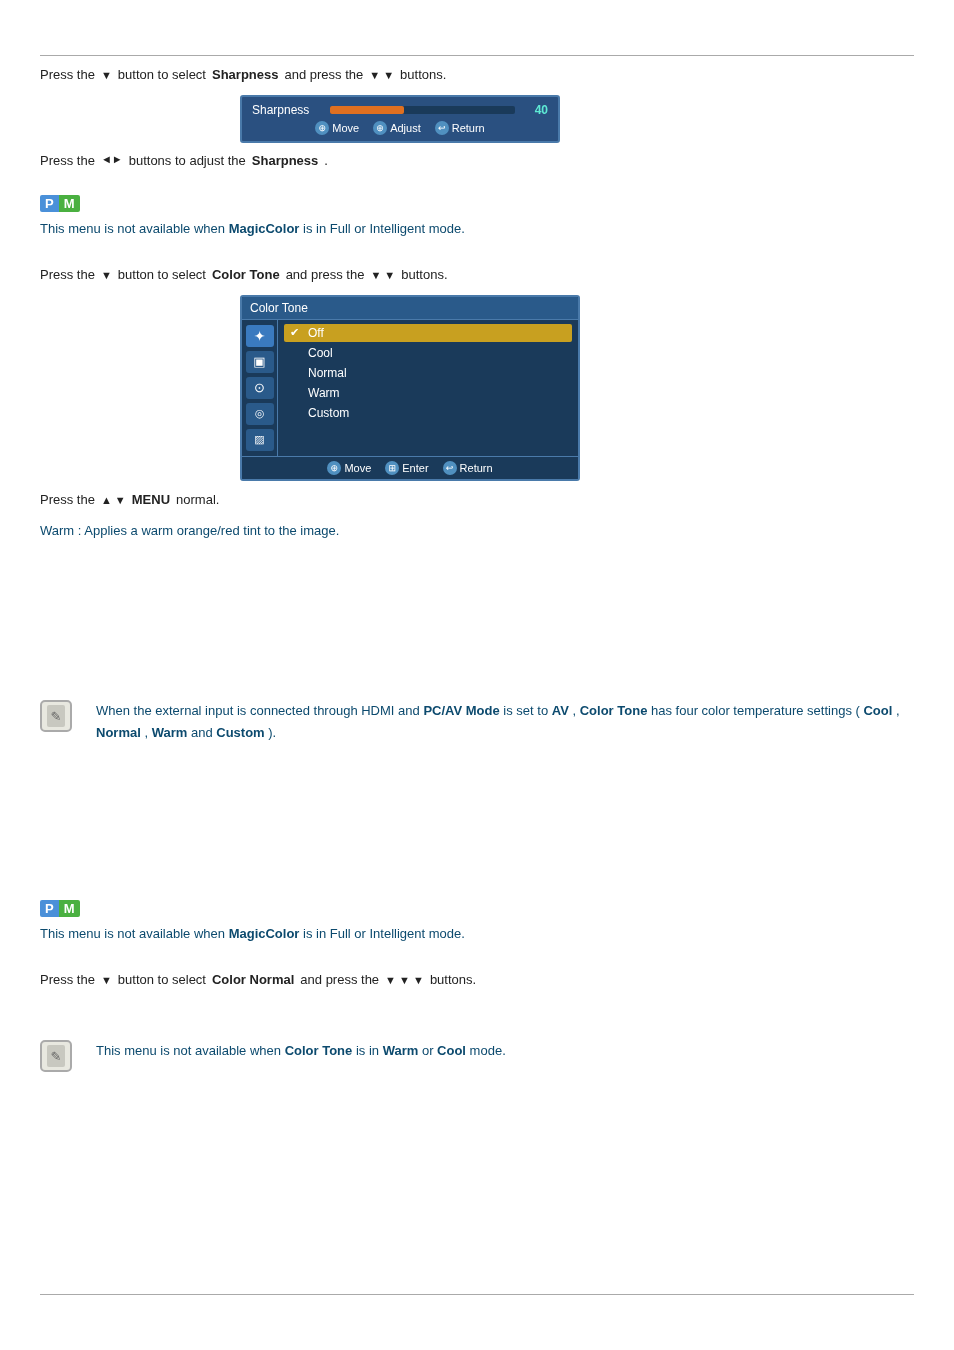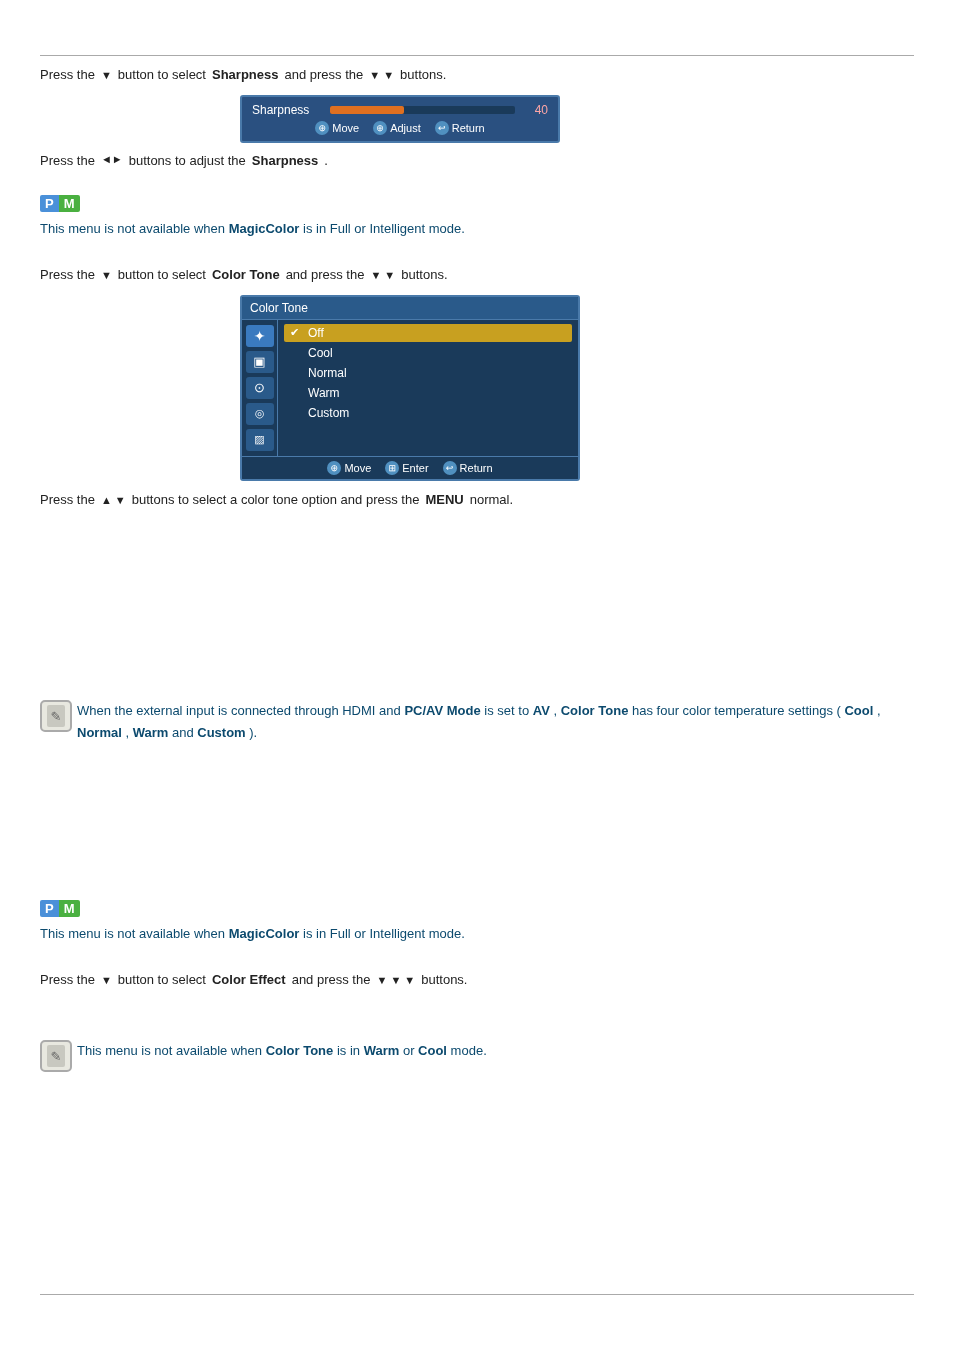--- a/index.html
+++ b/index.html
@@ -95,24 +95,25 @@
       border-radius: 2px;
       position: relative;
       overflow: visible;
     }
     .osd-slider-fill {
       height: 100%;
       background: #e07020;
       border-radius: 2px;
     }
     .osd-value {
-      color: #fca5a5;
+      color: #5eead4;
       font-size: 12px;
       min-width: 25px;
       text-align: right;
+      font-weight: bold;
     }
     .osd-controls-row {
       display: flex;
       align-items: center;
       gap: 14px;
       justify-content: center;
     }
     .osd-ctrl {
       color: #fff;
       font-size: 11px;
@@ -257,21 +258,21 @@
     .section5 {
       position: absolute;
       top: 700px;
       left: 40px;
       right: 40px;
     }
 
     .note-box {
       display: flex;
       align-items: flex-start;
-      gap: 5px;
+      gap: 24px;
       margin-bottom: 12px;
     }
     .note-icon {
       width: 32px;
       height: 32px;
       border: 2px solid #aaa;
       border-radius: 5px;
       display: flex;
       align-items: center;
       justify-content: center;
@@ -479,24 +480,24 @@
           <span>Return</span>
         </span>
       </div>
     </div>
   </div>
 
   <div class="section4">
     <div class="instruction-line">
       <span>Press the</span>
       <span class="arrow-down">▲ ▼</span>
-      <span>buttons to select a color tone option and press the</span>
       <strong>MENU</strong>
       <span>normal.</span>
     </div>
+    <div class="text-block">Warm : Applies a warm orange/red tint to the image.</div>
   </div>
 
   <div class="section5">
     <div class="note-box">
       <div class="note-icon"></div>
       <div class="text-block">
         <span>When the external input is connected through HDMI and</span>
         <strong>PC/AV Mode</strong>
         <span>is set to</span>
         <strong>AV</strong>
@@ -525,21 +526,21 @@
       <strong>MagicColor</strong>
       <span>is in Full or Intelligent mode.</span>
     </div>
   </div>
 
   <div class="section7">
     <div class="instruction-line">
       <span>Press the</span>
       <span class="arrow-down">▼</span>
       <span>button to select</span>
-      <strong>Color Effect</strong>
+      <strong>Color Normal</strong>
       <span>and press the</span>
       <span class="arrow-down">▼ ▼ ▼</span>
       <span>buttons.</span>
     </div>
   </div>
 
   <div class="section8">
     <div class="note-box">
       <div class="note-icon"></div>
       <div class="text-block">

